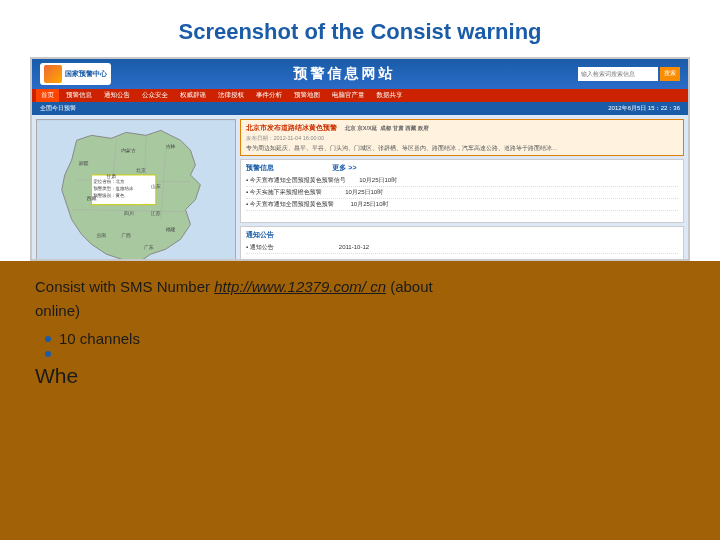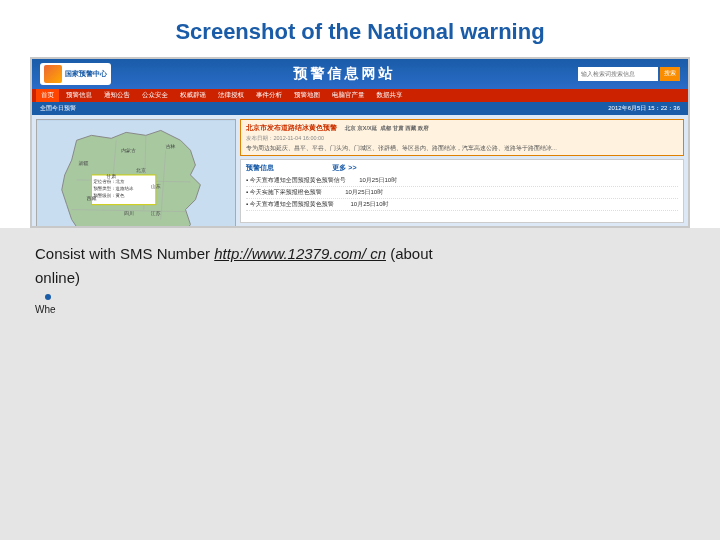--- a/index.html
+++ b/index.html
@@ -30,21 +30,21 @@
       font-weight: bold;
       color: #1a5ca8;
       line-height: 1.3;
     }
 
     .screenshot-area {
       margin: 0 30px;
       border: 2px solid #c8c8c8;
       background: #e8eef5;
       flex: 0 0 auto;
-      height: 171px;
+      height: 204px;
       overflow: hidden;
       position: relative;
     }
 
     
     .website-mockup {
       width: 100%;
       height: 100%;
       background: #f0f4fa;
       display: flex;
@@ -213,21 +213,21 @@
       color: #fff;
       font-size: 6px;
       padding: 2px 8px;
       display: flex;
       justify-content: space-between;
       align-items: center;
     }
 
     
     .content-area {
-      background: #e5e5e5;
+      background: #a16207;
       padding: 14px 35px 10px 35px;
       flex: 1;
     }
 
     .content-text {
       font-size: 15px;
       color: #1a1a1a;
       line-height: 1.6;
     }
 
@@ -255,34 +255,34 @@
     .bullet-dot {
       display: inline-block;
       width: 6px;
       height: 6px;
       background: #1a5ca8;
       border-radius: 50%;
       flex-shrink: 0;
     }
 
     .partial-text {
-      font-size: 10px;
+      font-size: 21px;
       color: #1a1a1a;
       line-height: 1.6;
       margin-top: 2px;
     }
   </style>
 </head>
 <body>
 
 <div class="page-container">
 
   <div class="title-area">
     <div class="title-text">
-      <span>Screenshot of the National warning</span><br>
+      <span>Screenshot of the Consist warning</span><br>
     </div>
   </div>
 
   <div class="screenshot-area">
     <div class="website-mockup">
 
       <div class="site-header">
         <div class="site-logo">
           <div class="logo-icon"></div>
           <div class="logo-text">国家预警中心</div>
@@ -380,18 +380,22 @@
   </div>
 
   <div class="content-area">
     <div class="content-text">
       <span>Consist with SMS Number </span><span class="content-link">http://www.12379.com/ cn</span><span>  (about</span>
     </div>
     <div class="content-text">   online)</div>
     <ul class="bullet-list">
       <li>
         <span class="bullet-dot"></span>
+        <span>10 channels</span>
+      </li>
+      <li>
+        <span class="bullet-dot"></span>
       </li>
     </ul>
     <div class="partial-text">Whe</div>
   </div>
 
 </div>
 
 </body></html>

